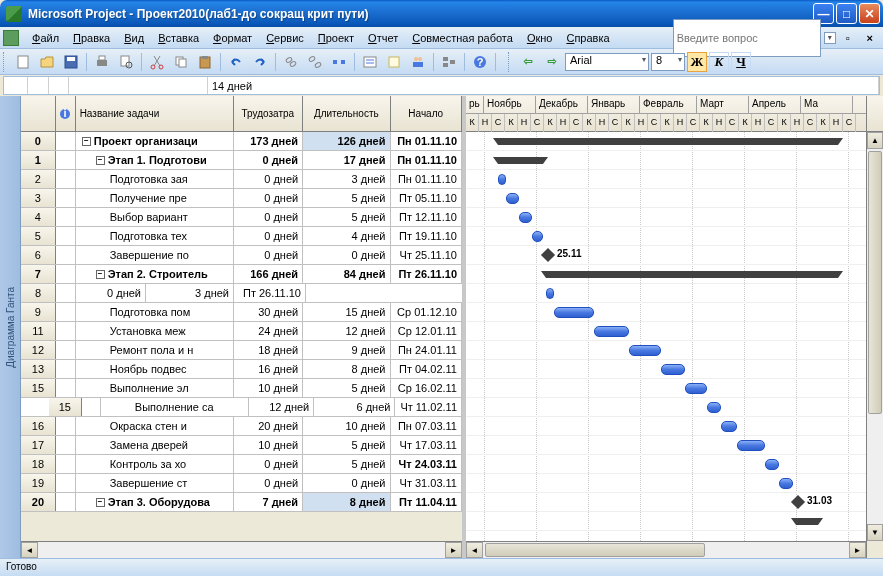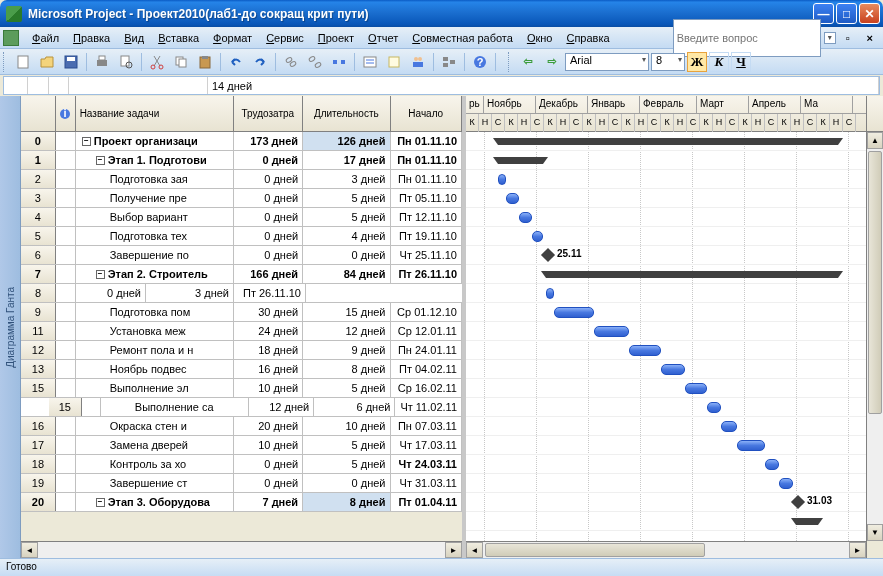--- a/index.html
+++ b/index.html
@@ -410,21 +410,21 @@
           <div class="gcell" style="width:70px;justify-content:flex-end;">0 дней</div>
           <div class="gcell" style="width:88px;justify-content:flex-end;">0 дней</div>
           <div class="gcell" style="width:72px;justify-content:flex-end;">Чт 31.03.11</div>
         </div>
         <div class="grow summary">
           <div class="gcell num" style="width:35px;">20</div>
           <div class="gcell" style="width:20px;"></div>
           <div class="gcell" style="width:159px;padding-left:20px;"><span class="outline-btn">−</span>Этап 3. Оборудова</div>
           <div class="gcell" style="width:70px;justify-content:flex-end;">7 дней</div>
           <div class="gcell hl" style="width:88px;justify-content:flex-end;">8 дней</div>
-          <div class="gcell" style="width:72px;justify-content:flex-end;">Пт 01.04.11</div>
+          <div class="gcell" style="width:72px;justify-content:flex-end;">Пт 11.04.11</div>
         </div>
       </div>
     <div class="ghscroll">
       <div class="sbtn">◄</div>
       <div class="track"></div>
       <div class="sbtn">►</div>
     </div>
   </div>
 
   <div class="gantt">

